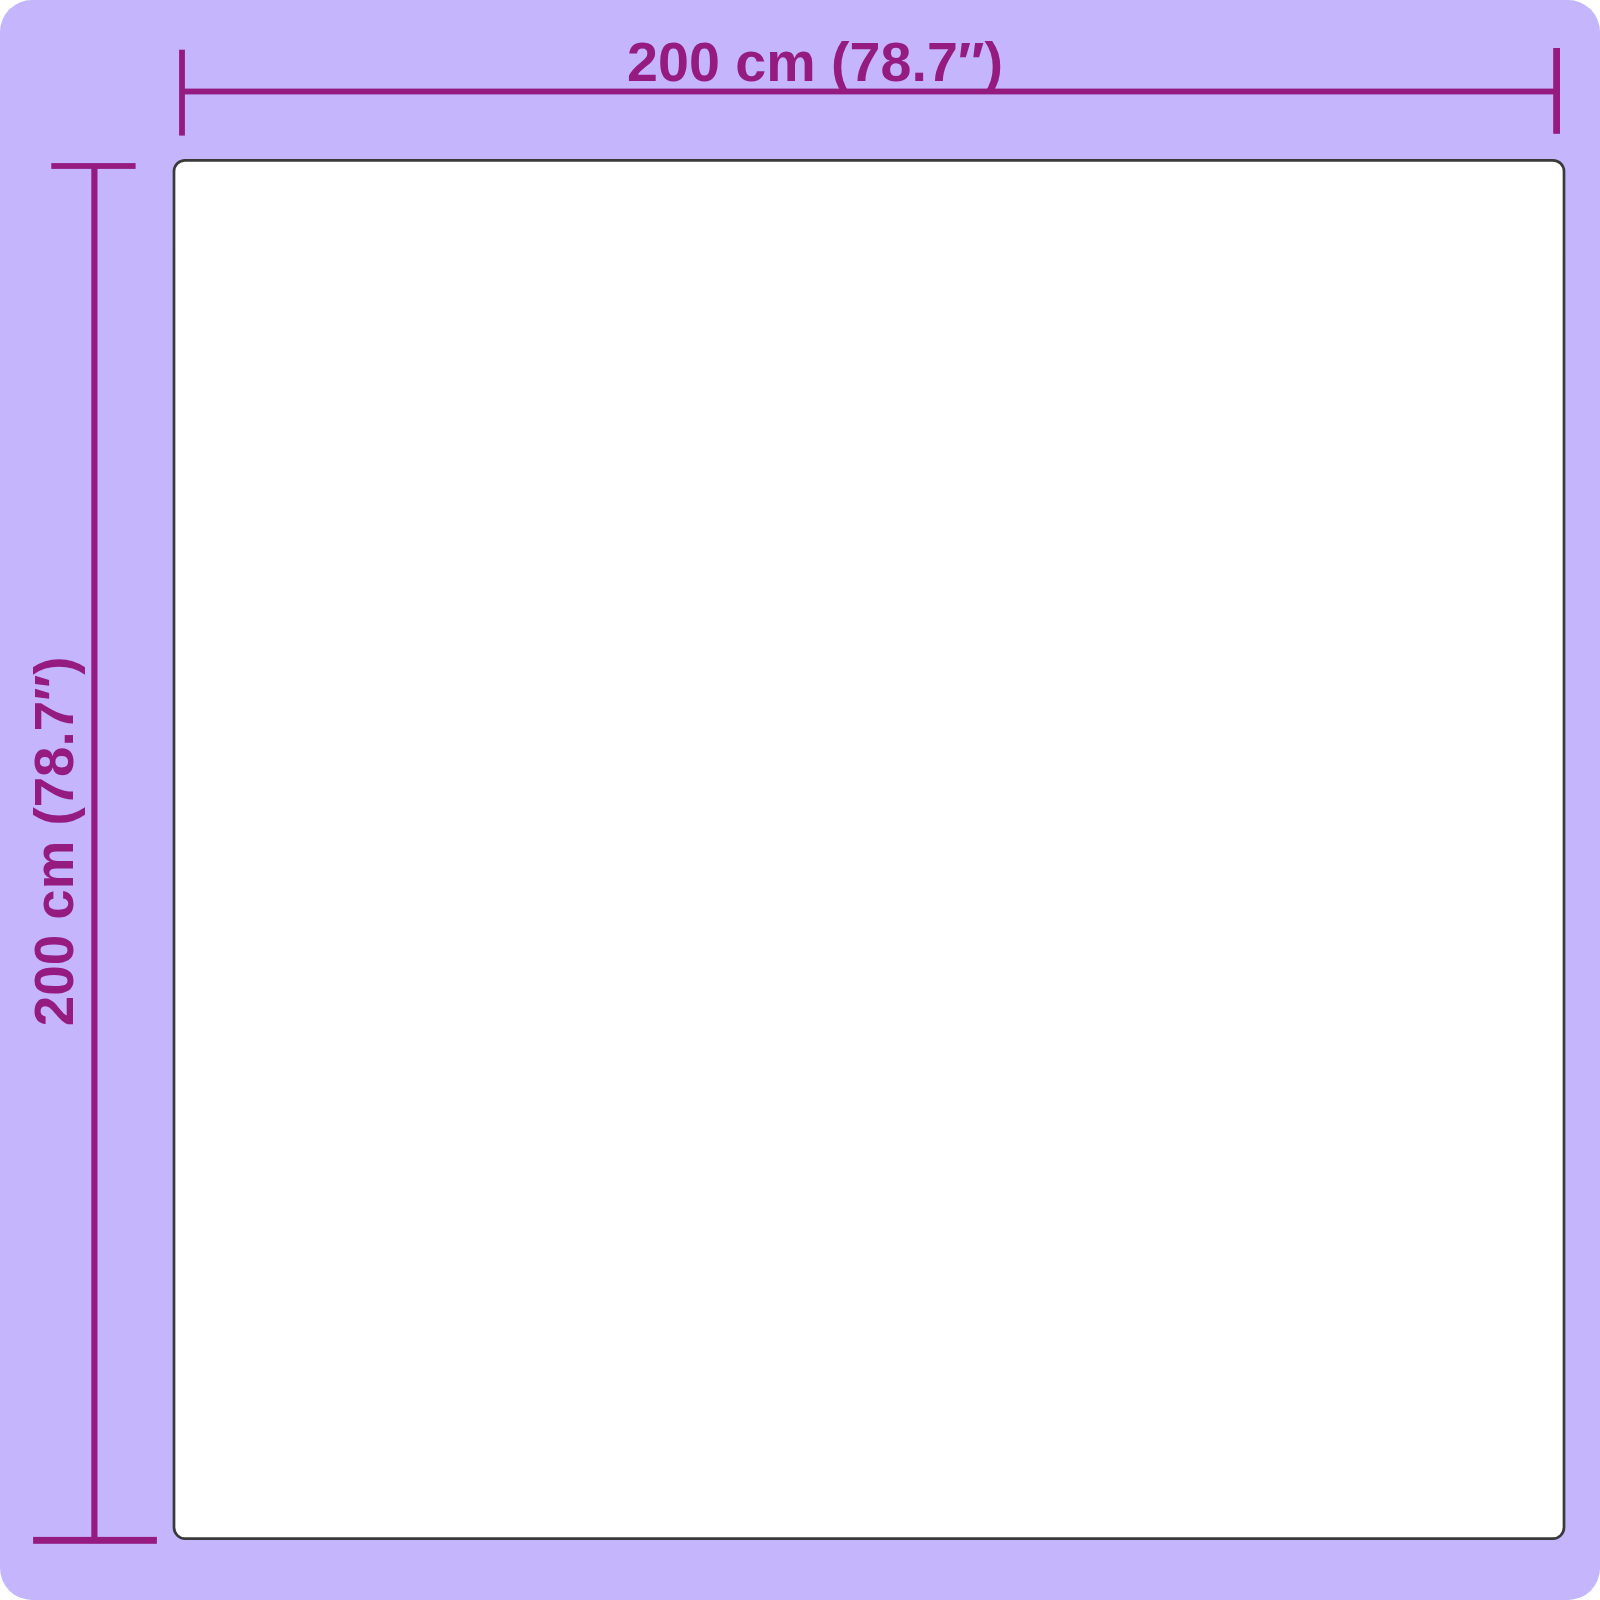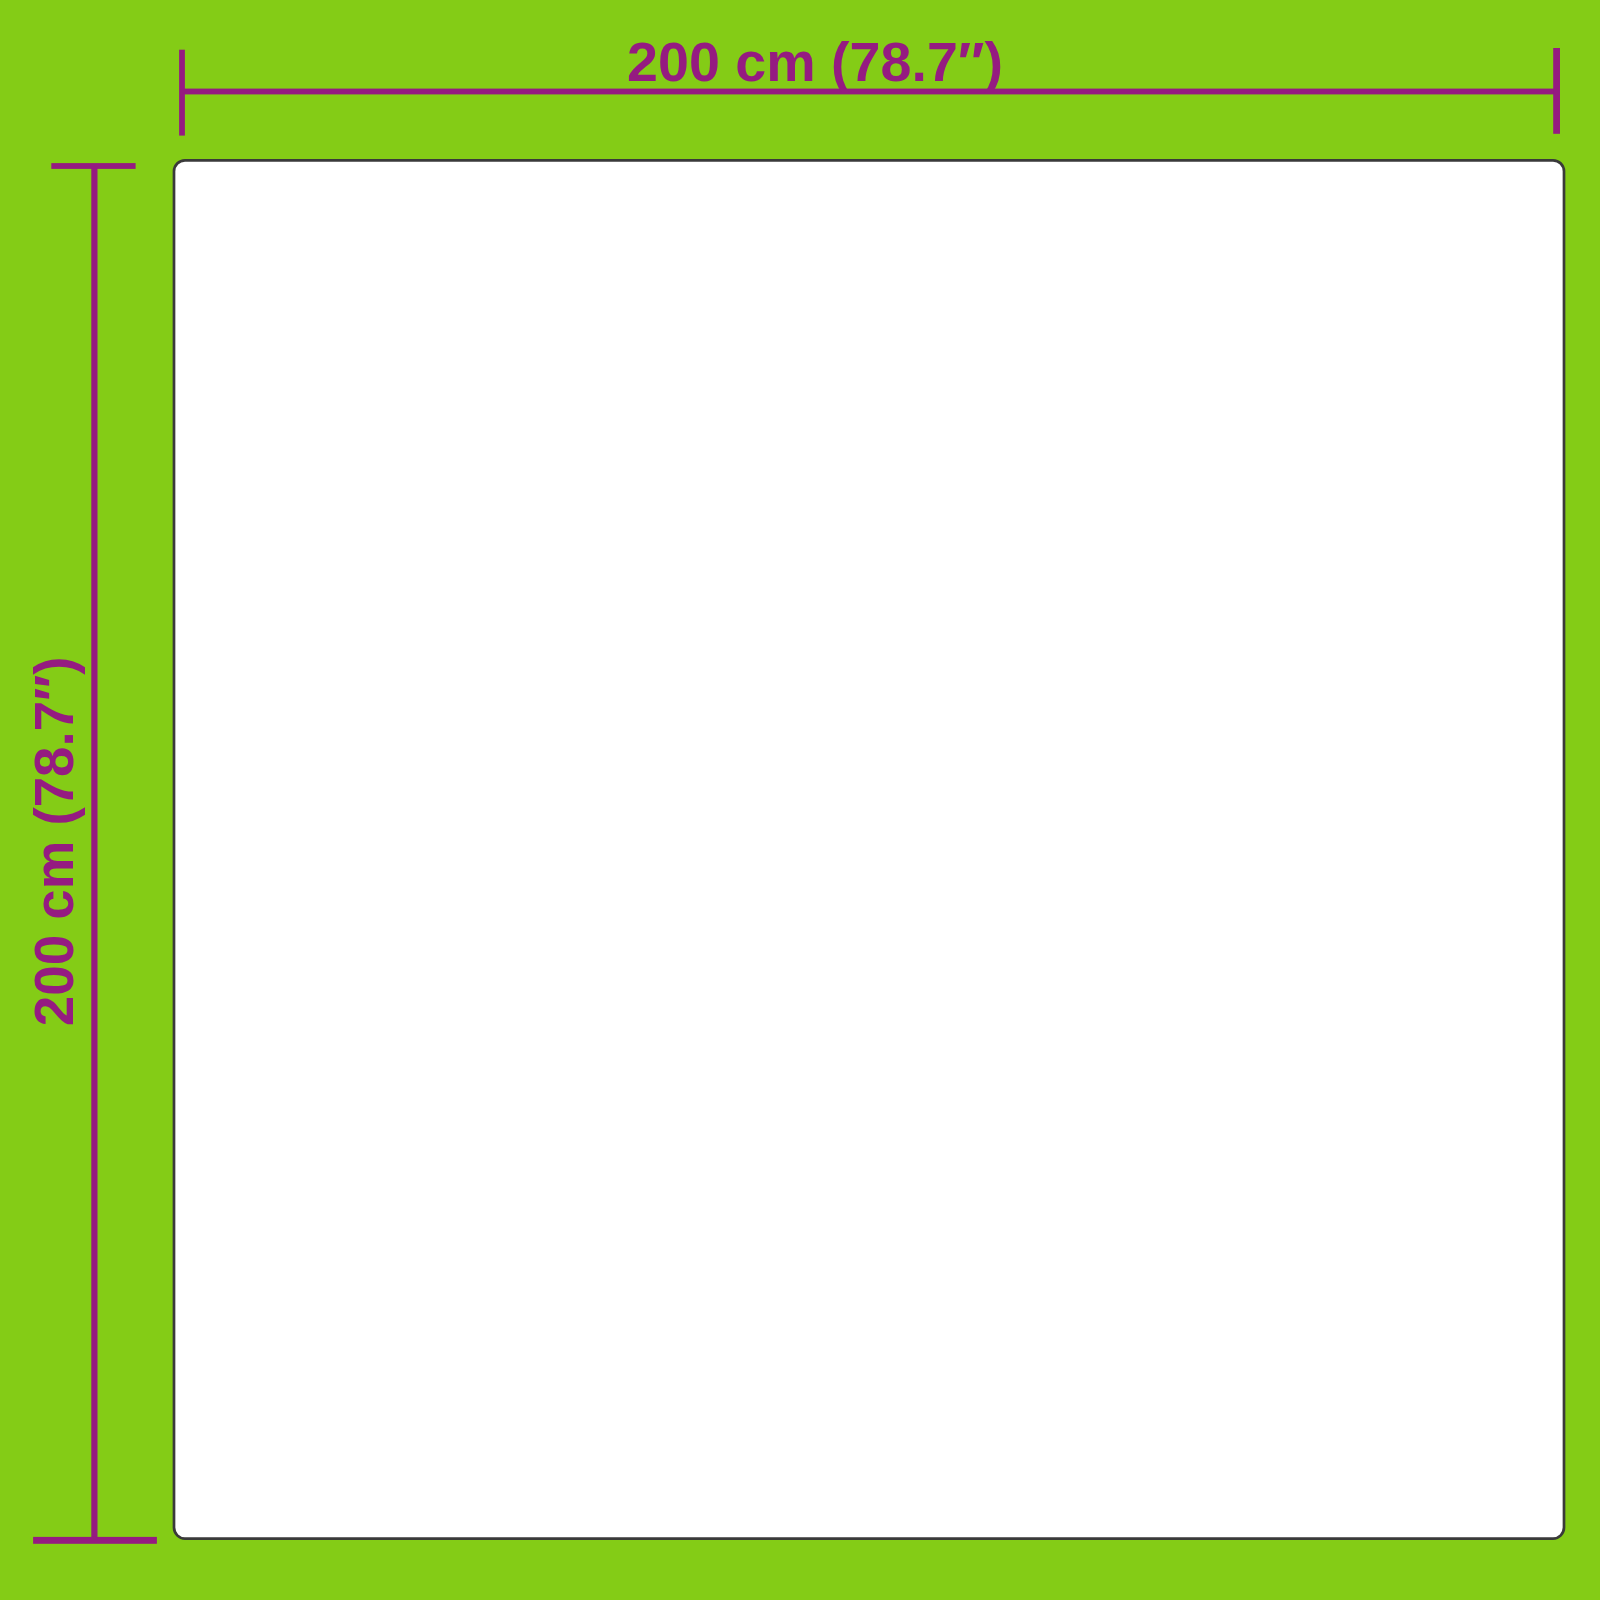--- a/index.html
+++ b/index.html
@@ -1,16 +1,16 @@
 <!DOCTYPE html>
 <html><head>
 <meta charset="utf-8">
 <style>
   html,body{margin:0;padding:0;background:#ffffff;}
-  .page{position:relative;width:1600px;height:1600px;background:#84cc16;overflow:hidden;}
+  .page{position:relative;width:1600px;height:1600px;background:#c4b5fd;overflow:hidden;border-radius:32px;}
   svg{position:absolute;left:0;top:0;}
   text{font-family:"Liberation Sans", sans-serif;font-weight:bold;fill:#951b81;}
 </style>
 </head>
 <body>
 <div class="page">
 <svg width="1600" height="1600" viewBox="0 0 1600 1600">
 
   <rect x="174.0" y="160.3" width="1390.0" height="1378.3" rx="11" ry="11" fill="#ffffff" stroke="#3a3a3a" stroke-width="2.7"></rect>
 

